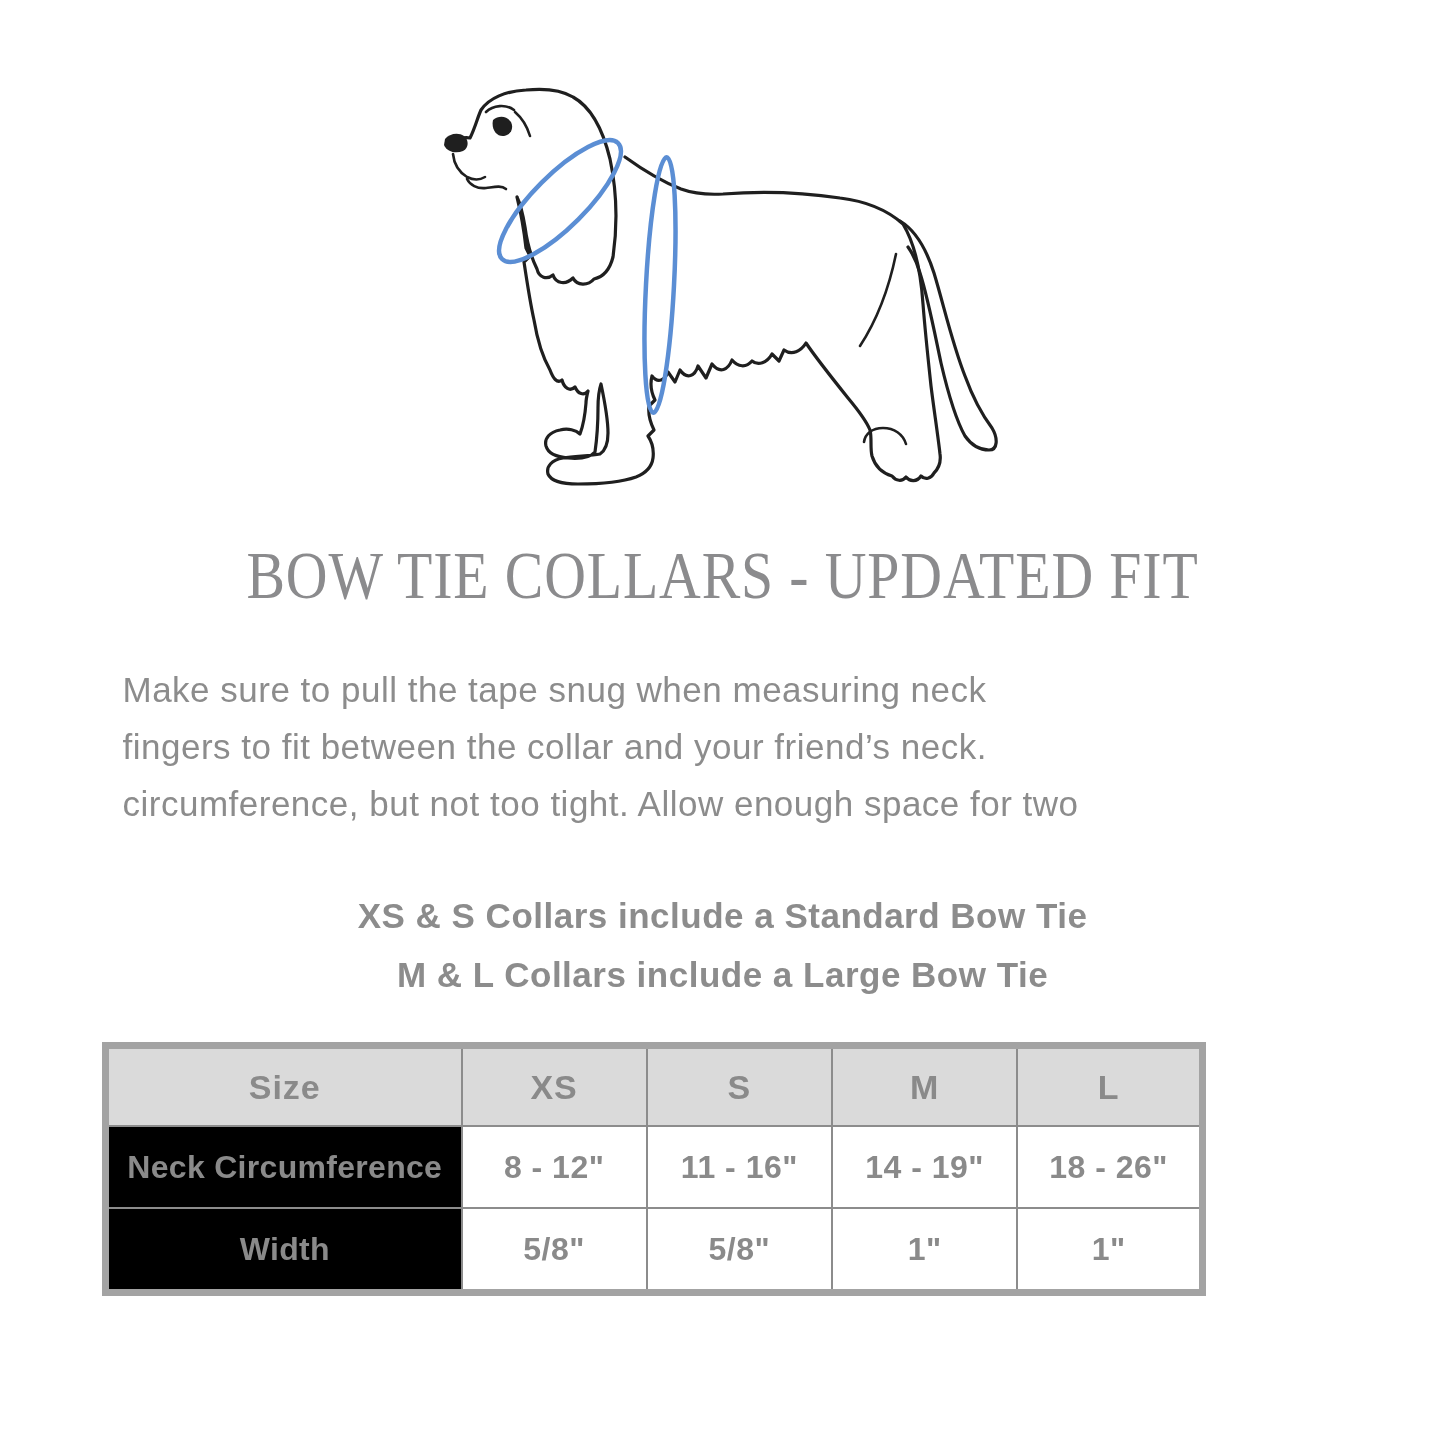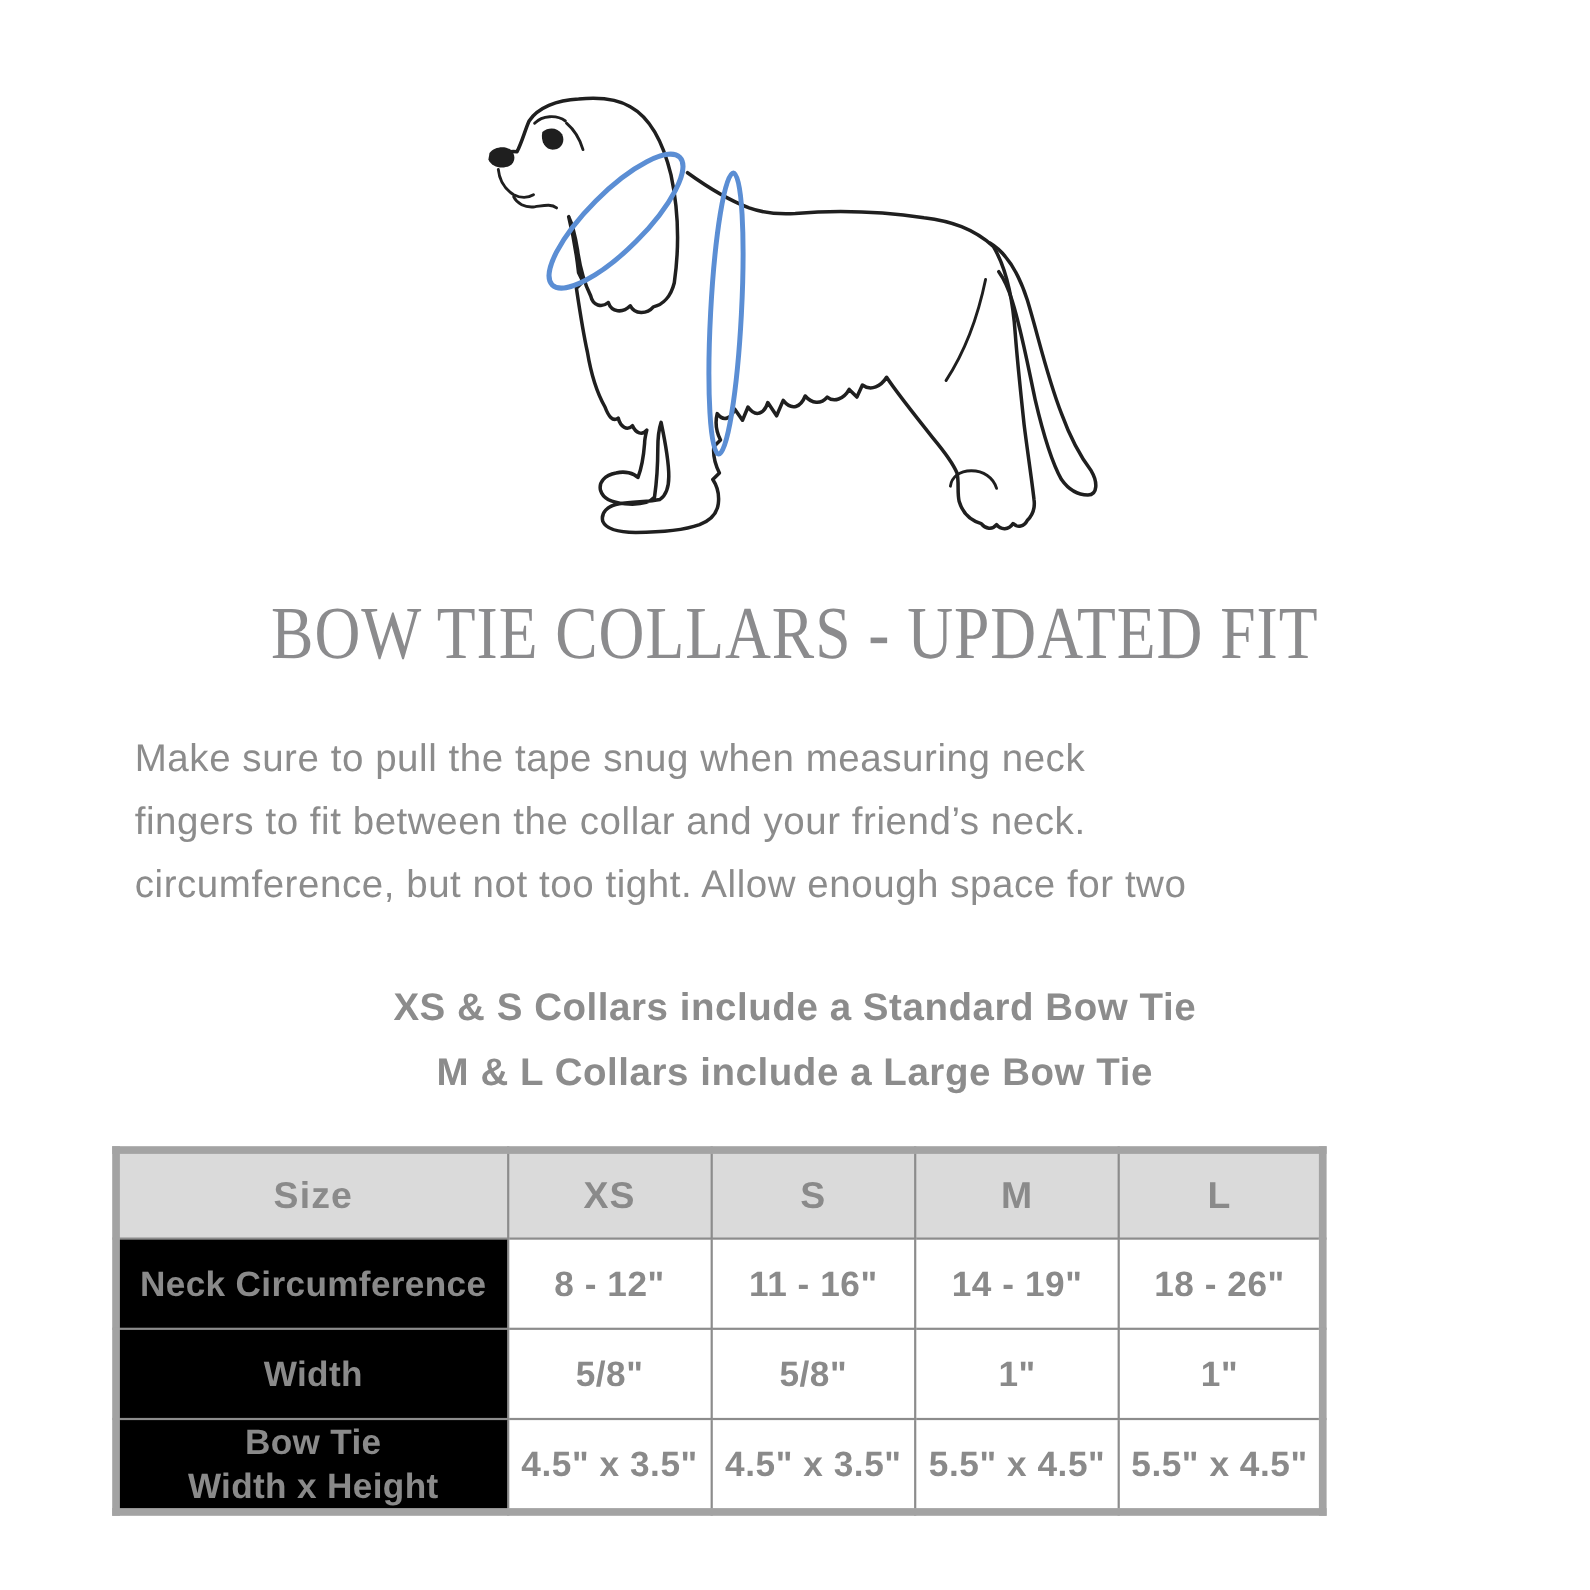--- a/index.html
+++ b/index.html
@@ -211,24 +211,16 @@
         <td>14 - 19"</td>
         <td>18 - 26"</td>
       </tr>
       <tr class="r2">
         <th>Width</th>
         <td>5/8"</td>
         <td>5/8"</td>
         <td>1"</td>
         <td>1"</td>
       </tr>
-      <tr class="r3">
-        <th class="multiline">Bow Tie
-Width x Height</th>
-        <td>4.5" x 3.5"</td>
-        <td>4.5" x 3.5"</td>
-        <td>5.5" x 4.5"</td>
-        <td>5.5" x 4.5"</td>
-      </tr>
     </tbody>
   </table>
 
 </div>
 
 </body></html>

